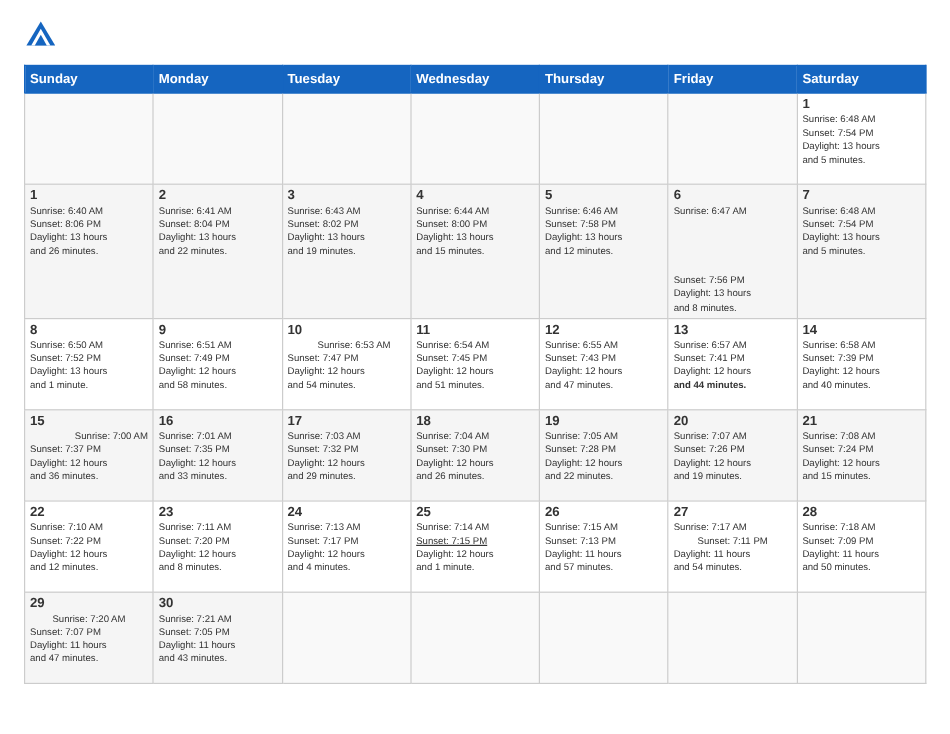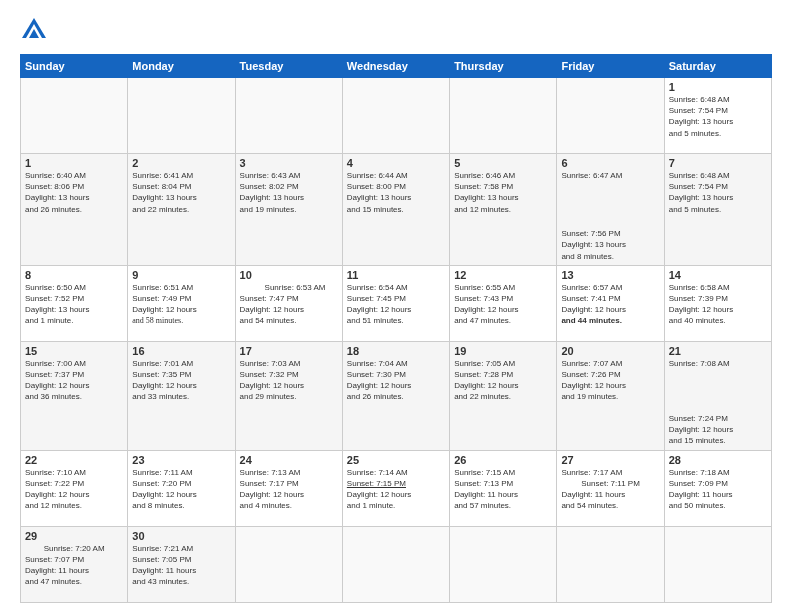--- a/index.html
+++ b/index.html
@@ -212,21 +212,21 @@
               <span style="display: block;">Daylight: 13 hours</span>
               <span style="display: block;">and 1 minute.</span>
             </div>
           </td>
           <td>
             <span class="day-num">9</span>
             <div class="day-info">
               <span style="display: block;">Sunrise: 6:51 AM</span>
               <span style="display: block;">Sunset: 7:49 PM</span>
               <span style="display: block;">Daylight: 12 hours</span>
-              <span style="display: block; font-family: Liberation Serif, serif;">and 58 minutes.</span>
+              <span style="display: block;">and 58 minutes.</span>
             </div>
           </td>
           <td>
             <span class="day-num">10</span>
             <div class="day-info">
               <span style="display: block; margin-left: 25px;">Sunrise: 6:53 AM</span>
               <span style="display: block;">Sunset: 7:47 PM</span>
               <span style="display: block;">Daylight: 12 hours</span>
               <span style="display: block;">and 54 minutes.</span>
             </div>
@@ -265,21 +265,21 @@
               <span style="display: block;">Sunset: 7:39 PM</span>
               <span style="display: block;">Daylight: 12 hours</span>
               <span style="display: block;">and 40 minutes.</span>
             </div>
           </td>
         </tr>
         <tr>
           <td>
             <span class="day-num">15</span>
             <div class="day-info">
-              <span style="display: block;">Sunrise: 7:00 AM</span>
+              <span style="display: block; text-align: right;">Sunrise: 7:00 AM</span>
               <span style="display: block;">Sunset: 7:37 PM</span>
               <span style="display: block;">Daylight: 12 hours</span>
               <span style="display: block;">and 36 minutes.</span>
             </div>
           </td>
           <td>
             <span class="day-num">16</span>
             <div class="day-info">
               <span style="display: block;">Sunrise: 7:01 AM</span>
               <span style="display: block;">Sunset: 7:35 PM</span>
@@ -320,21 +320,21 @@
               <span style="display: block;">Sunrise: 7:07 AM</span>
               <span style="display: block;">Sunset: 7:26 PM</span>
               <span style="display: block;">Daylight: 12 hours</span>
               <span style="display: block;">and 19 minutes.</span>
             </div>
           </td>
           <td>
             <span class="day-num">21</span>
             <div class="day-info">
               <span style="display: block;">Sunrise: 7:08 AM</span>
-              <span style="display: block; margin-top: 44px;">Sunset: 7:24 PM</span>
+              <span style="display: block;">Sunset: 7:24 PM</span>
               <span style="display: block;">Daylight: 12 hours</span>
               <span style="display: block;">and 15 minutes.</span>
             </div>
           </td>
         </tr>
         <tr>
           <td>
             <span class="day-num">22</span>
             <div class="day-info">
               <span style="display: block;">Sunrise: 7:10 AM</span>

